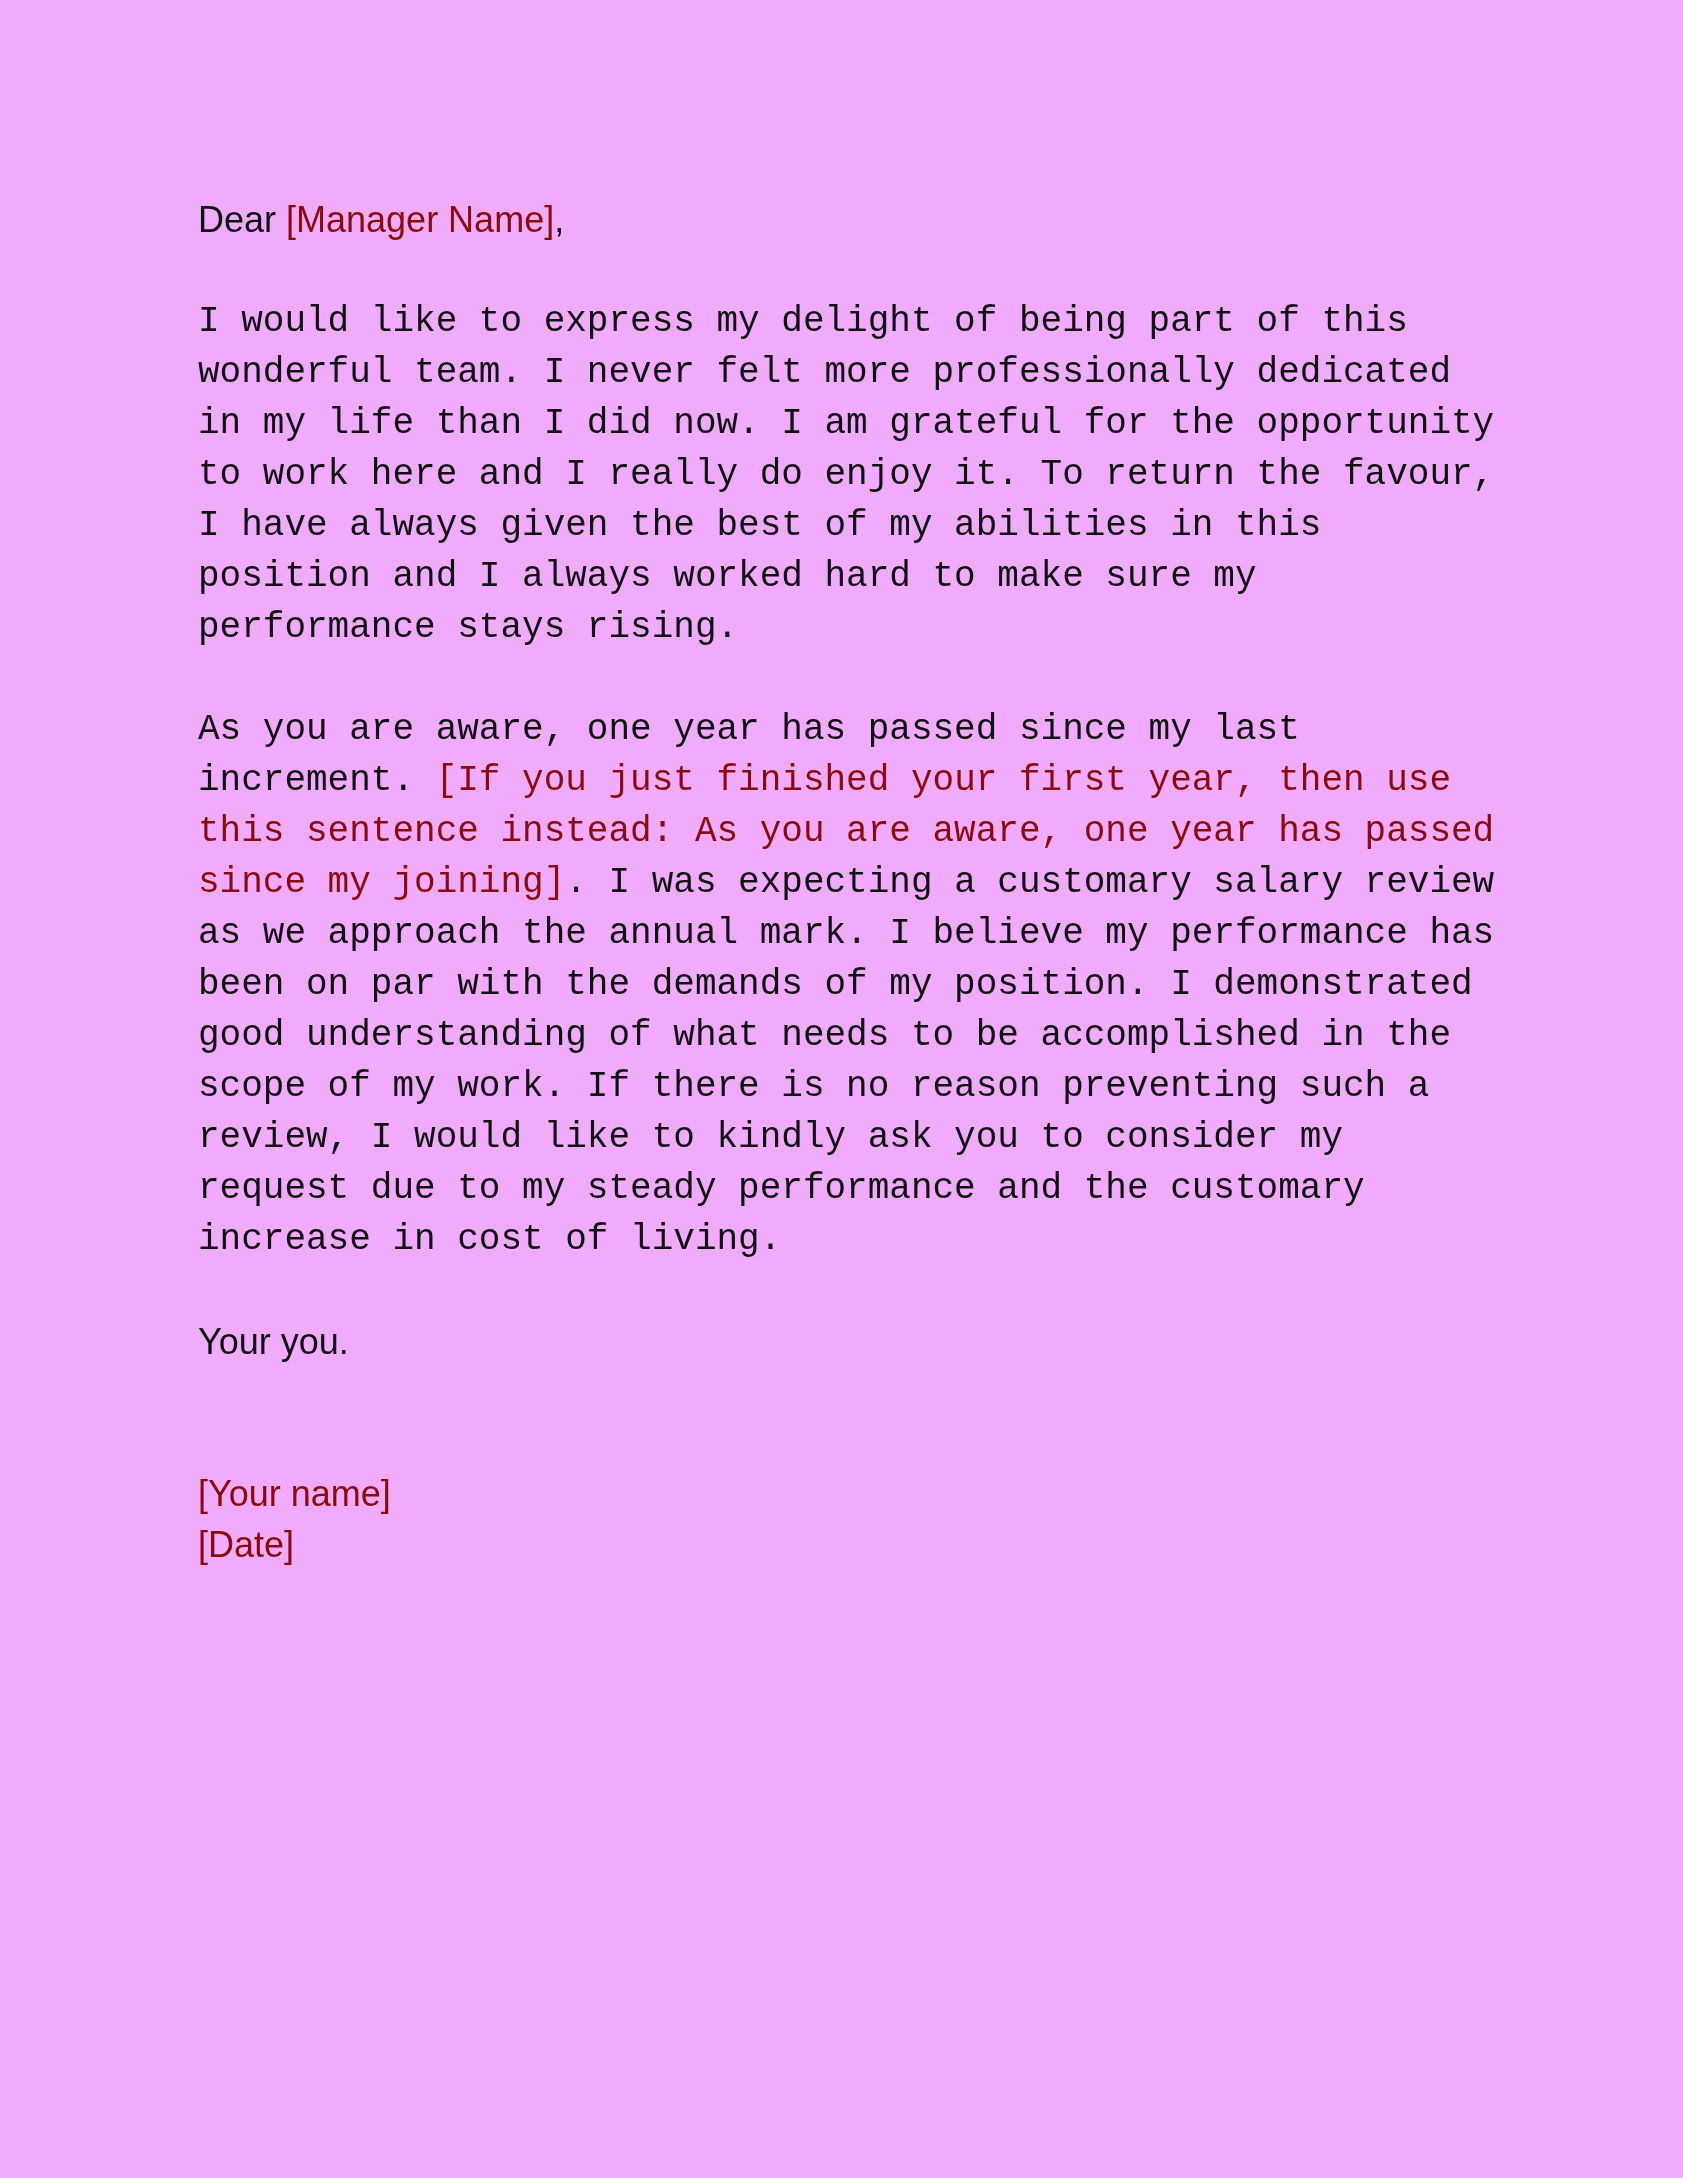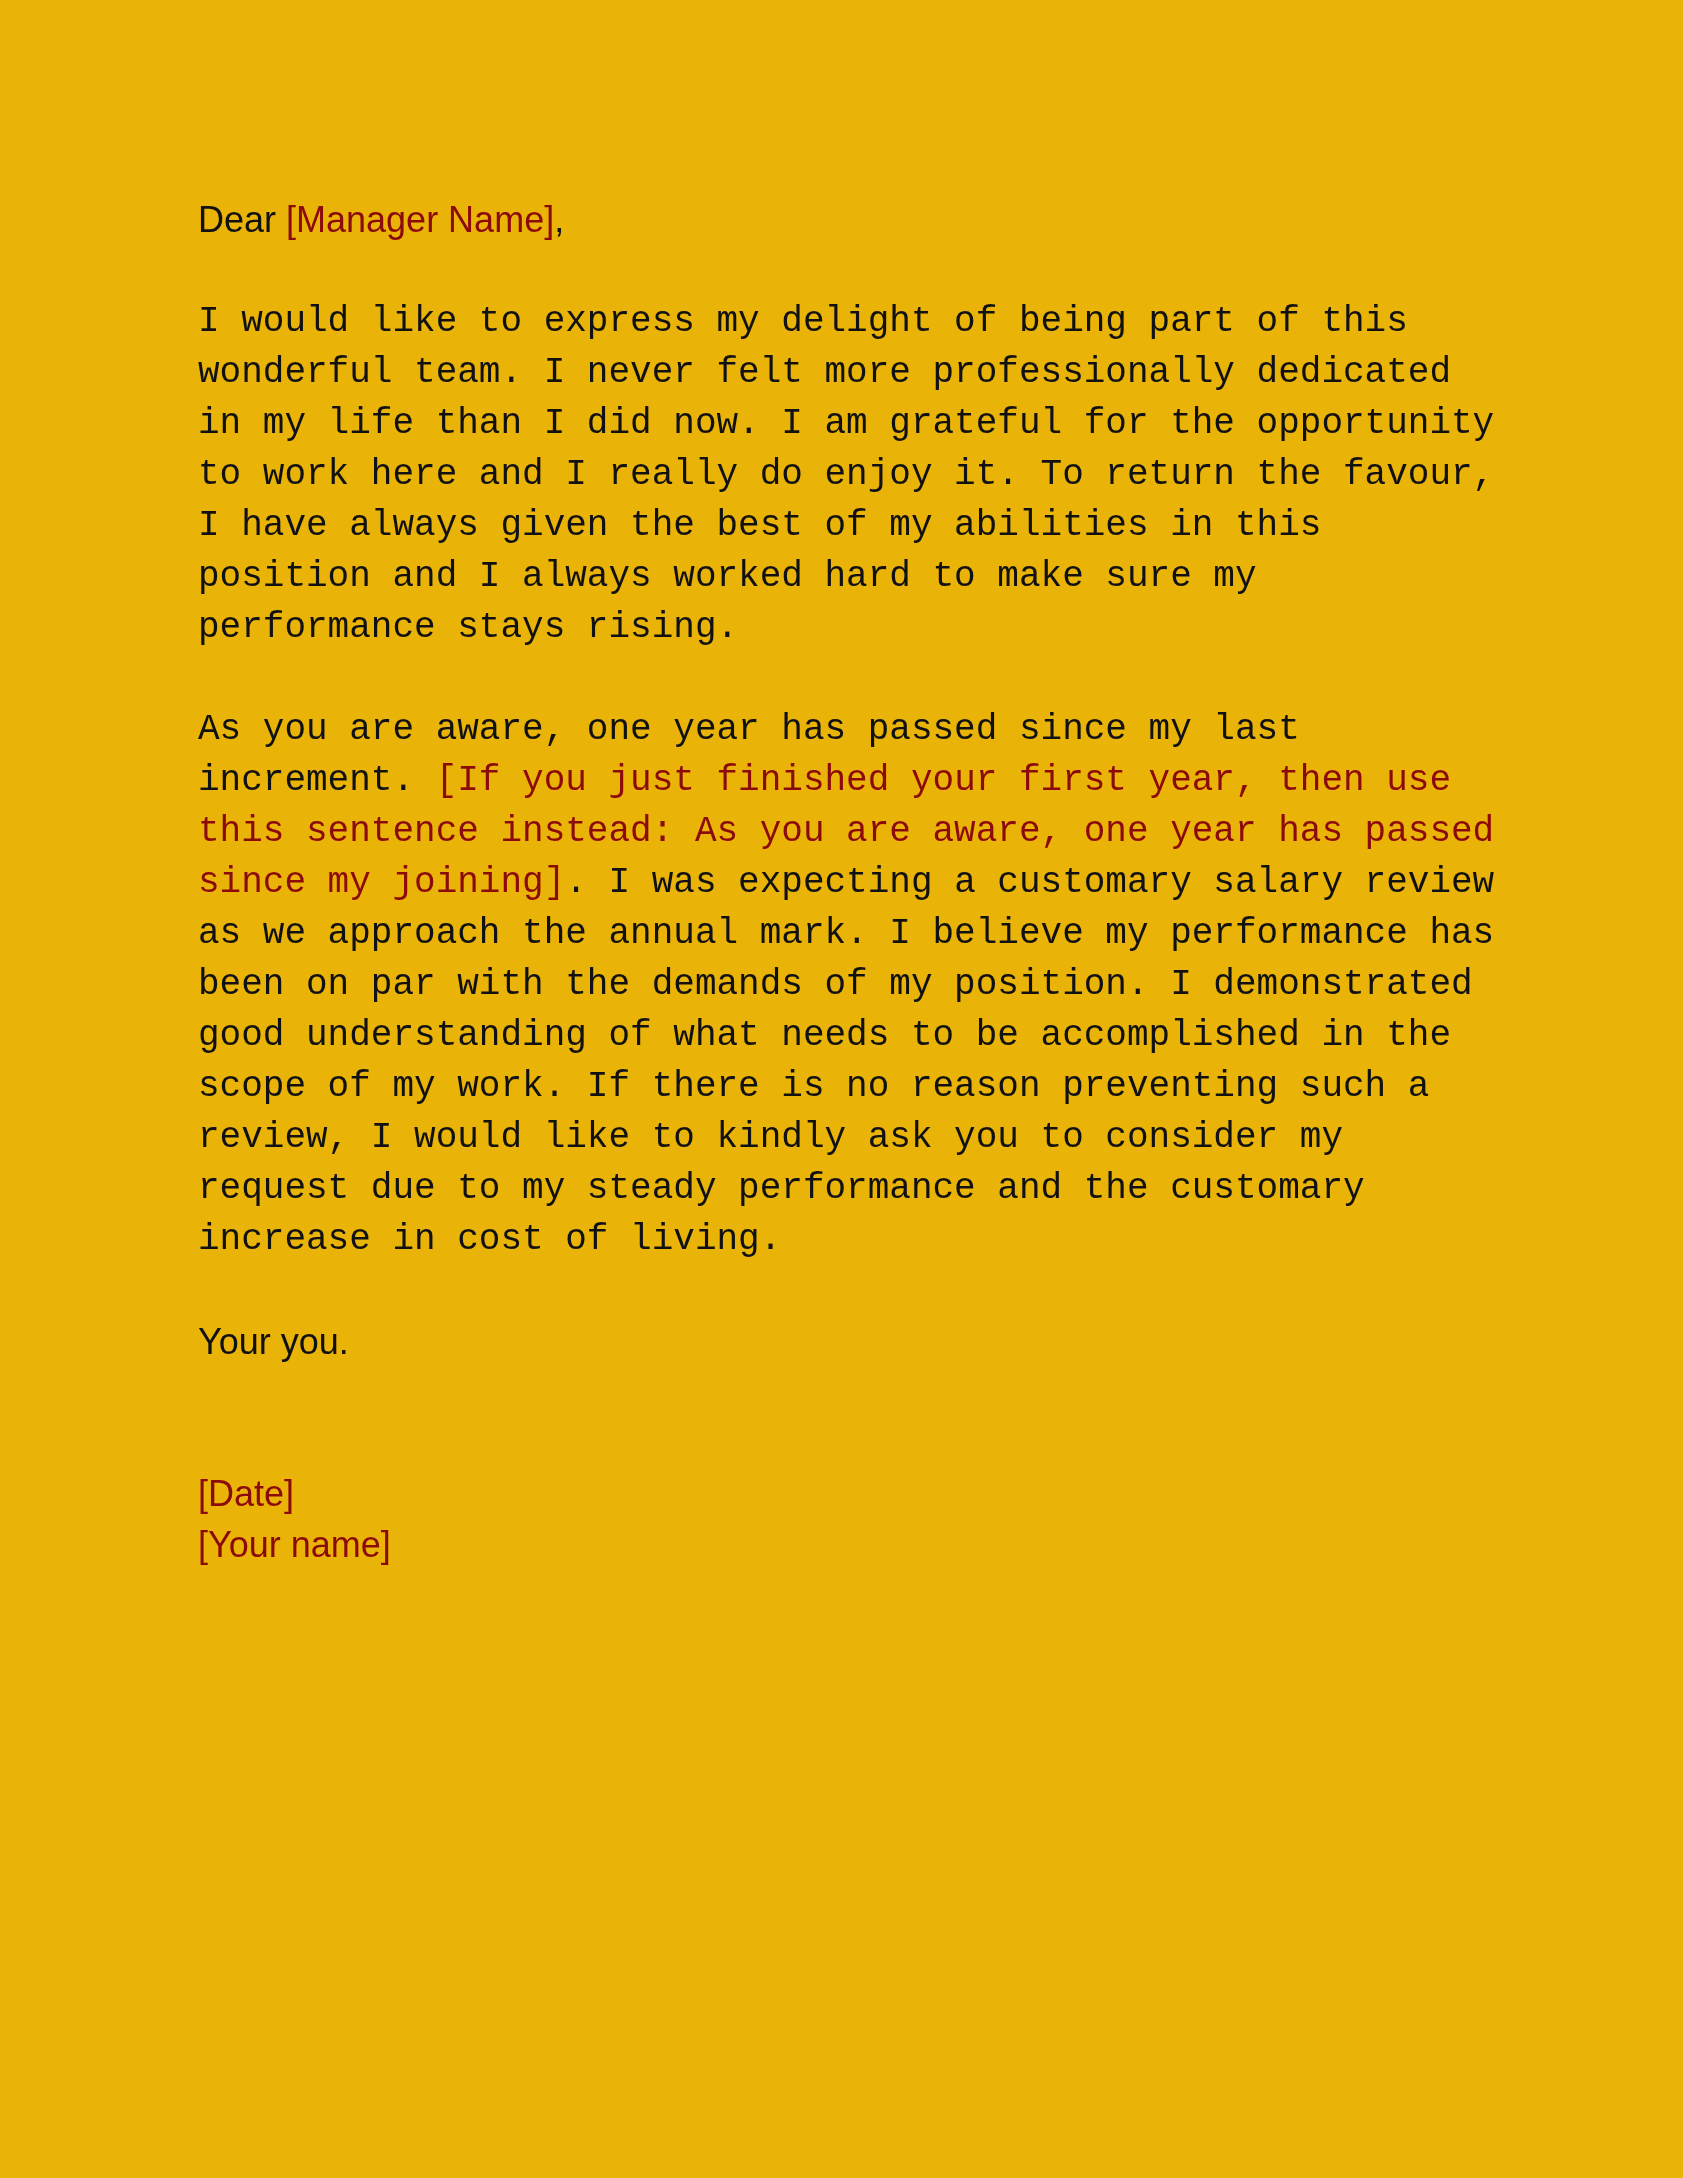--- a/index.html
+++ b/index.html
@@ -1,18 +1,18 @@
 <!DOCTYPE html>
 <html><head>
   <meta charset="utf-8">
   <style>
     html, body { margin: 0; padding: 0; background: #ffffff; }
     body { width: 1683px; height: 2178px; position: relative; overflow: hidden; }
     .page {
-      position: absolute; left: 0; top: 0; width: 1683px; height: 2178px; background: #eab308;
+      position: absolute; left: 0; top: 0; width: 1683px; height: 2178px; background: #f0abfc;
     }
     .letter {
       position: absolute; left: 198px; top: 194px; width: 1307px;
       font-family: "Liberation Sans", sans-serif;
       font-size: 36px; line-height: 51px; color: #111111;
     }
     .letter p { margin: 0; }
     .salutation { margin-bottom: 51px !important; }
     .para { margin-bottom: 51px !important; font-family: Liberation Mono, monospace; }
     .thanks { margin-bottom: 101px !important; }
@@ -27,19 +27,19 @@
 
     <p class="salutation"><span>Dear </span><span class="ph">[Manager Name]</span><span>,</span></p>
 
     <p class="para">I would like to express my delight of being part of this wonderful team. I never felt more professionally dedicated in my life than I did now. I am grateful for the opportunity to work here and I really do enjoy it. To return the favour, I have always given the best of my abilities in this position and I always worked hard to make sure my performance stays rising.</p>
 
     <p class="para"><span>As you are aware, one year has passed since my last increment. </span><span class="ph">[If you just finished your first year, then use this sentence instead: As you are aware, one year has passed since my joining]</span><span>. I was expecting a customary salary review as we approach the annual mark. I believe my performance has been on par with the demands of my position. I demonstrated good understanding of what needs to be accomplished in the scope of my work. If there is no reason preventing such a review, I would like to kindly ask you to consider my request due to my steady performance and the customary increase in cost of living.</span></p>
 
     <p class="thanks">Your you.</p>
 
     <p>
+      <span class="sig-line ph">[Your name]</span>
       <span class="sig-line ph">[Date]</span>
-      <span class="sig-line ph">[Your name]</span>
     </p>
 
   </div>
 </div>
 
 
 </body></html>

